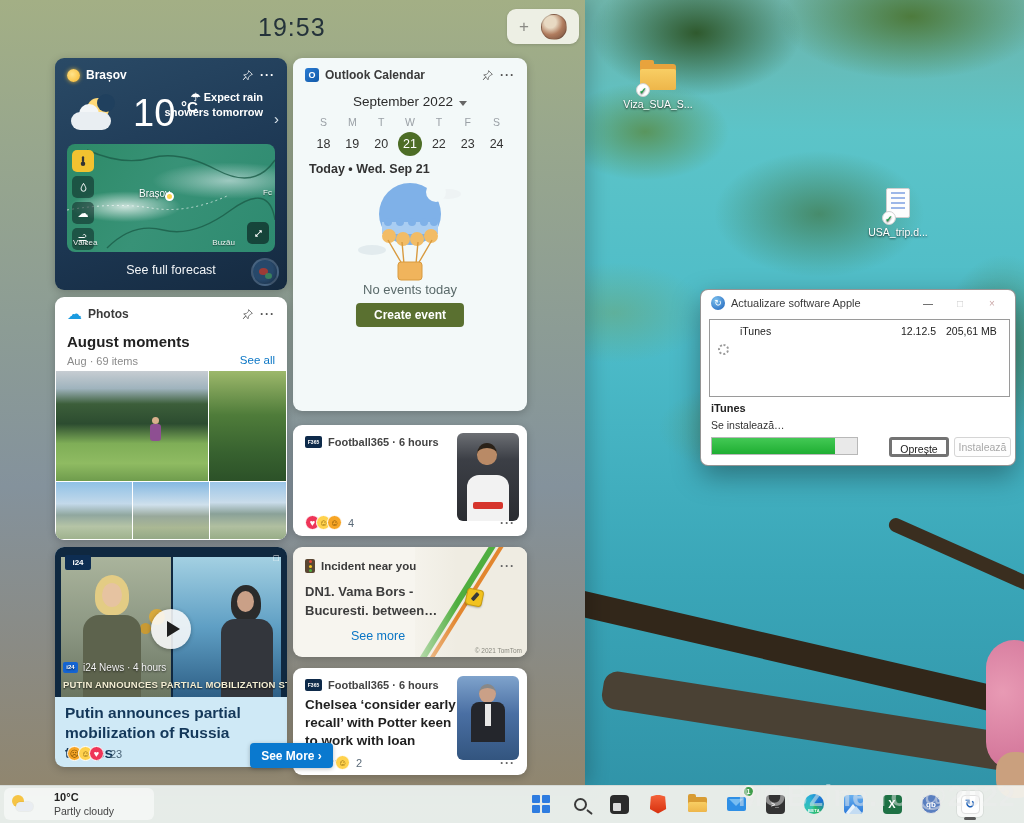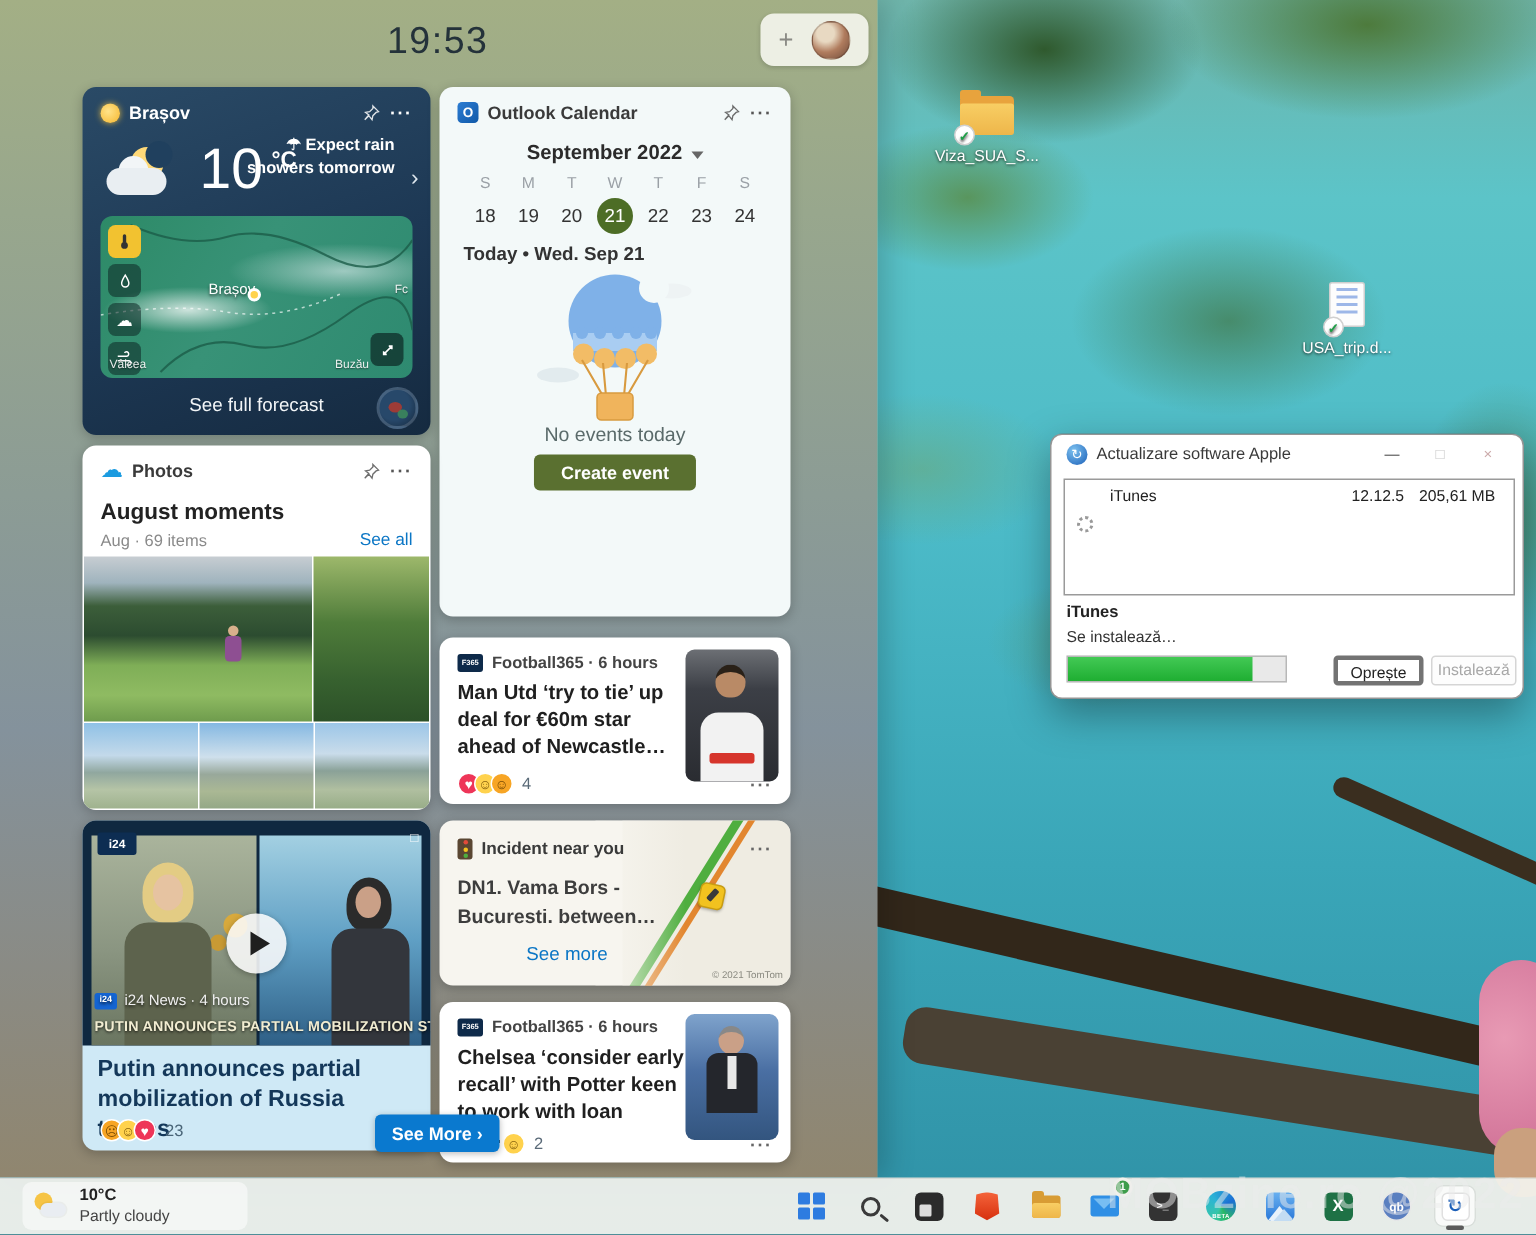--- a/index.html
+++ b/index.html
@@ -76,21 +76,21 @@
 .expand{position:absolute;right:6px;bottom:8px;width:22px;height:22px;border-radius:5px;background:rgba(12,38,36,.7);display:flex;align-items:center;justify-content:center}
 .mlbl{position:absolute;font-size:8px;color:rgba(255,255,255,.9);text-shadow:0 1px 1px rgba(0,0,0,.5)}
 .seefull{position:absolute;left:0;right:0;top:205px;text-align:center;font-size:12.5px;color:#f2f5f7}
 .radar{position:absolute;right:8px;bottom:4px;width:28px;height:28px;border-radius:50%;background:radial-gradient(circle at 40% 40%,#27486a 50%,#16293f 100%);border:2px solid rgba(255,255,255,.15)}
 .radar:before{content:"";position:absolute;left:6px;top:8px;width:9px;height:7px;border-radius:50%;background:#b33a2e;opacity:.85}
 .radar:after{content:"";position:absolute;right:5px;bottom:5px;width:7px;height:6px;border-radius:50%;background:#3f8f5a;opacity:.8}
 
 
 .calendar{left:293px;top:58px;width:234px;height:353px;background:#f3f9f9;color:#333}
 .outico{width:14px;height:14px;border-radius:3px;background:linear-gradient(135deg,#2b7cd3,#1159a8);color:#fff;font-size:9px;font-weight:700;text-align:center;line-height:14px}
-.month{position:absolute;left:0;right:0;top:36px;text-align:center;font-size:13.5px;font-weight:700;color:#2b2b2b}
+.month{position:absolute;left:0;right:0;top:36px;text-align:center;font-size:13.5px;font-weight:400;color:#2b2b2b}
 .chev-dn{display:inline-block;width:0;height:0;border-left:4px solid transparent;border-right:4px solid transparent;border-top:5px solid #666;margin-left:6px}
 .dayrow,.daterow{position:absolute;left:16px;right:16px;display:flex}
 .dayrow{top:58px}.daterow{top:74px}
 .dcell{flex:1;text-align:center;font-size:10.5px;color:#9aa0a6}
 .ncell{flex:1;text-align:center;font-size:12.5px;color:#333;line-height:24px}
 .ncell .sel{display:inline-block;width:24px;height:24px;border-radius:50%;background:#4d6d26;color:#fff}
 .today{position:absolute;left:16px;top:104px;font-size:12.5px;font-weight:700;color:#333}
 .balloon{position:absolute;left:50%;top:122px;transform:translateX(-50%)}
 .noevents{position:absolute;left:0;right:0;top:224px;text-align:center;font-size:13px;color:#5a6a6a}
 .createbtn{position:absolute;left:50%;top:245px;transform:translateX(-50%);background:#5a7030;color:#fff;font-size:12px;font-weight:700;padding:5px 18px;border-radius:4px;border:none}
@@ -190,21 +190,21 @@
 .ditem{position:absolute;left:10px;top:112px;font-weight:700;font-size:11px}
 .dstatus{position:absolute;left:10px;top:129px;color:#333}
 .ptrack{position:absolute;left:10px;top:147px;width:147px;height:18px;border:1px solid #b8b8b8;background:#e9e9e9}
 .pfill{height:100%;background:linear-gradient(180deg,#43c955,#1fae32)}
 .dbtn{position:absolute;top:147px;height:20px;font-size:10.5px;text-align:center;line-height:18px;border-radius:3px}
 .stopbtn{left:188px;width:60px;background:#fff;border:3px solid #737373;color:#222}
 .instbtn{left:253px;width:57px;background:#fdfdfd;border:1px solid #d5d5d5;color:#a8a8a8}
 
 
 .taskbar{position:absolute;left:0;bottom:0;width:1024px;height:38px;background:rgba(242,241,236,.94);border-top:1px solid rgba(0,0,0,.07);z-index:15}
-.tweather{position:absolute;left:15px;bottom:3px;height:32px;width:150px;border-radius:6px;background:rgba(255,255,255,.5);display:flex;align-items:center;gap:8px;padding:0 8px}
+.tweather{position:absolute;left:4px;bottom:3px;height:32px;width:150px;border-radius:6px;background:rgba(255,255,255,.5);display:flex;align-items:center;gap:20px;padding:0 8px}
 .twico{position:relative;width:22px;height:18px}
 .twico .sun{position:absolute;left:0;top:0;width:12px;height:12px;border-radius:50%;background:#f6c445}
 .twico .cld{position:absolute;left:4px;top:7px;width:17px;height:9px;border-radius:6px;background:#e9edf2;box-shadow:0 0 0 1px rgba(0,0,0,.04)}
 .ttemp{font-size:11px;font-weight:700;color:#222;line-height:1.25}
 .tcond{font-size:10.5px;color:#444;font-weight:400}
 .ticons{position:absolute;left:528px;bottom:3px;height:32px;display:flex;align-items:center;gap:13px}
 .tico{position:relative;width:26px;height:26px;display:flex;align-items:center;justify-content:center;border-radius:5px}
 .winlogo{display:grid;grid-template-columns:8px 8px;grid-template-rows:8px 8px;gap:2px}
 .winlogo i{background:#2e7ce0;border-radius:1px}
 .mag{position:relative;width:13px;height:13px;border:2px solid #3a3a3a;border-radius:50%}
@@ -320,21 +320,21 @@
           <div class="lbtn">
             <svg width="12" height="12" viewBox="0 0 16 16">
                 <path d="M2 6h8a2 2 0 1 0-2-3M2 10h10a2 2 0 1 1-2 3" fill="none" stroke="#fff" stroke-width="1.3"></path>
               </svg>
           </div>
         </div>
         <span class="cityname">Brașov</span>
         <span class="citydot"></span>
         <span class="mlbl" style="right:3px;top:44px">Fc</span>
         <span class="mlbl" style="left:6px;bottom:5px">Vâlcea</span>
-        <span class="mlbl" style="right:29px;bottom:5px">Buzău</span>
+        <span class="mlbl" style="right:40px;bottom:5px">Buzău</span>
         <div class="expand">
           <svg width="11" height="11" viewBox="0 0 16 16">
               <path d="M4 12L12 4M9 4h3v3M7 12H4V9" fill="none" stroke="#fff" stroke-width="1.5"></path>
             </svg>
         </div>
       </div>
       <div class="seefull">See full forecast</div>
       <div class="radar"></div>
     </div>
 
@@ -412,21 +412,20 @@
         <div class="pt ptD"></div>
         <div class="pt ptE"></div>
       </div>
     </div>
 
     <div class="card newscard nman">
       <div class="srcrow">
         <span class="f365">F365</span>
         <span class="srctxt">Football365 · 6 hours</span>
       </div>
-      <div class="headline">Man Utd ‘try to tie’ up deal for €60m star ahead of Newcastle…</div>
       <div class="thumb thman">
           <div class="head"></div>
           <div class="jersey"></div>
           <div class="stripe"></div>
         </div>
       <div class="rxrow" style="top:90px">
         <span class="rx heart">♥</span>
         <span class="rx smile">☺</span>
         <span class="rx sad">☺</span>
         <span class="rxcount">4</span>

